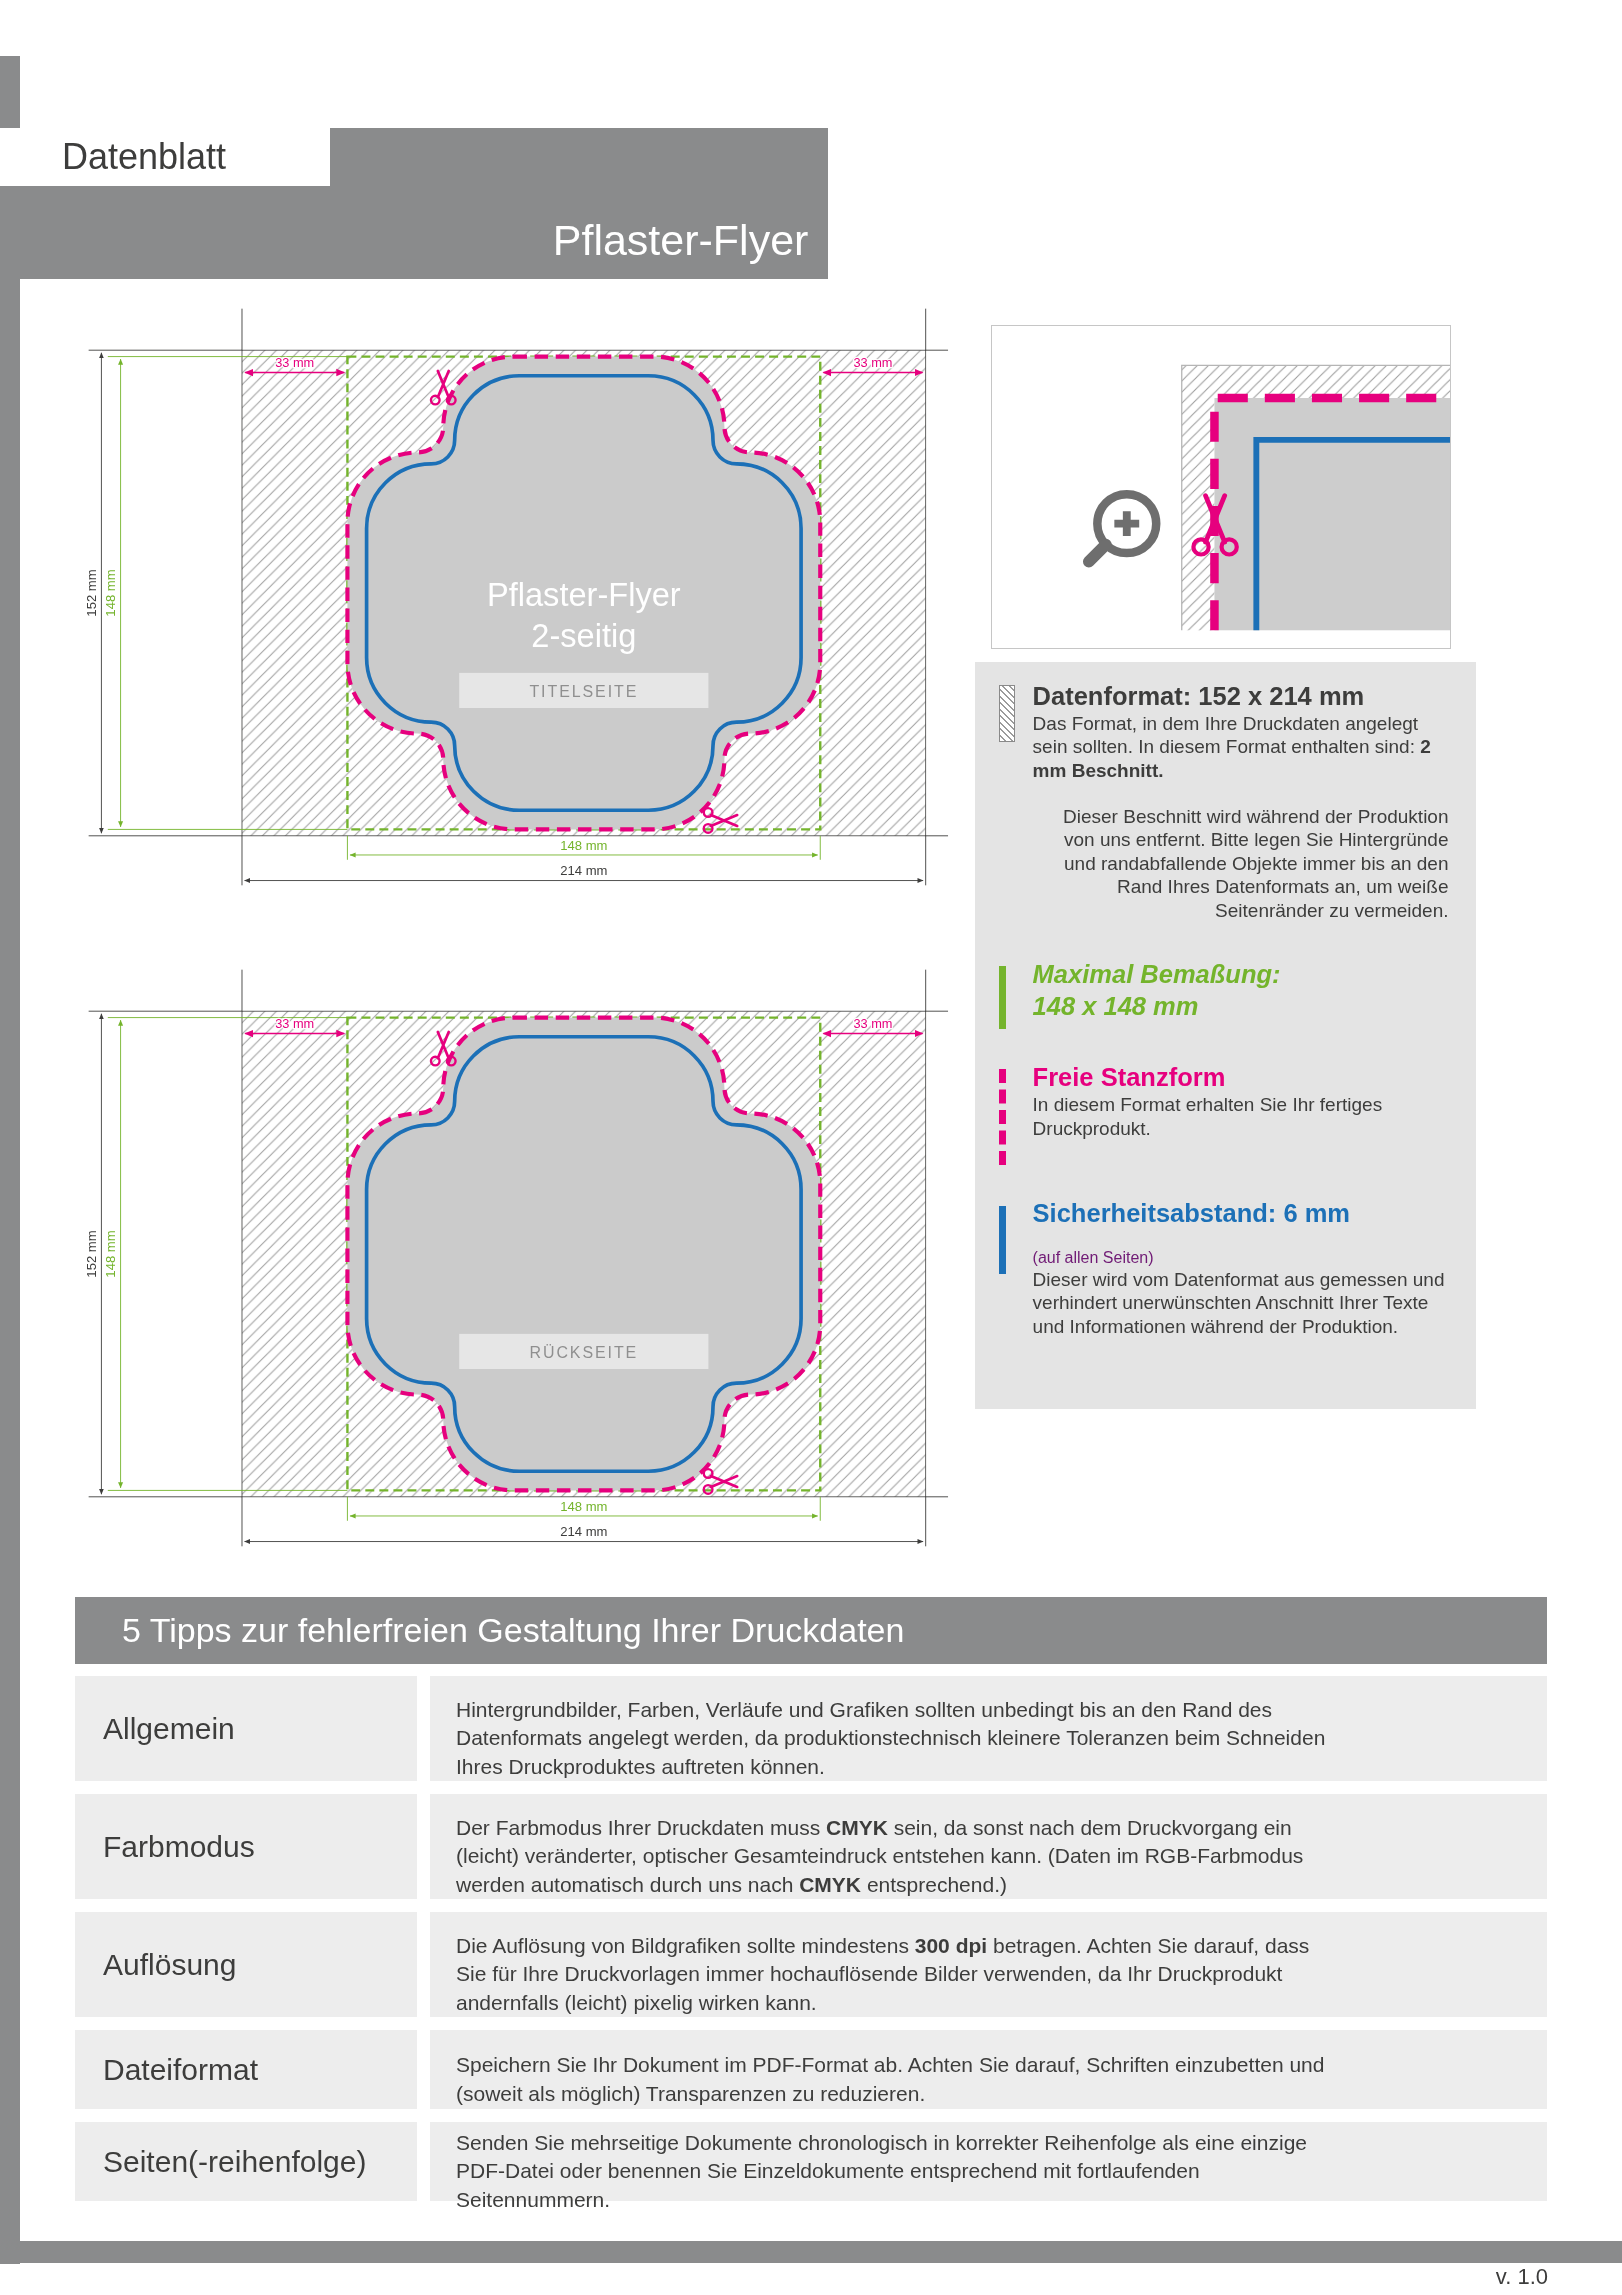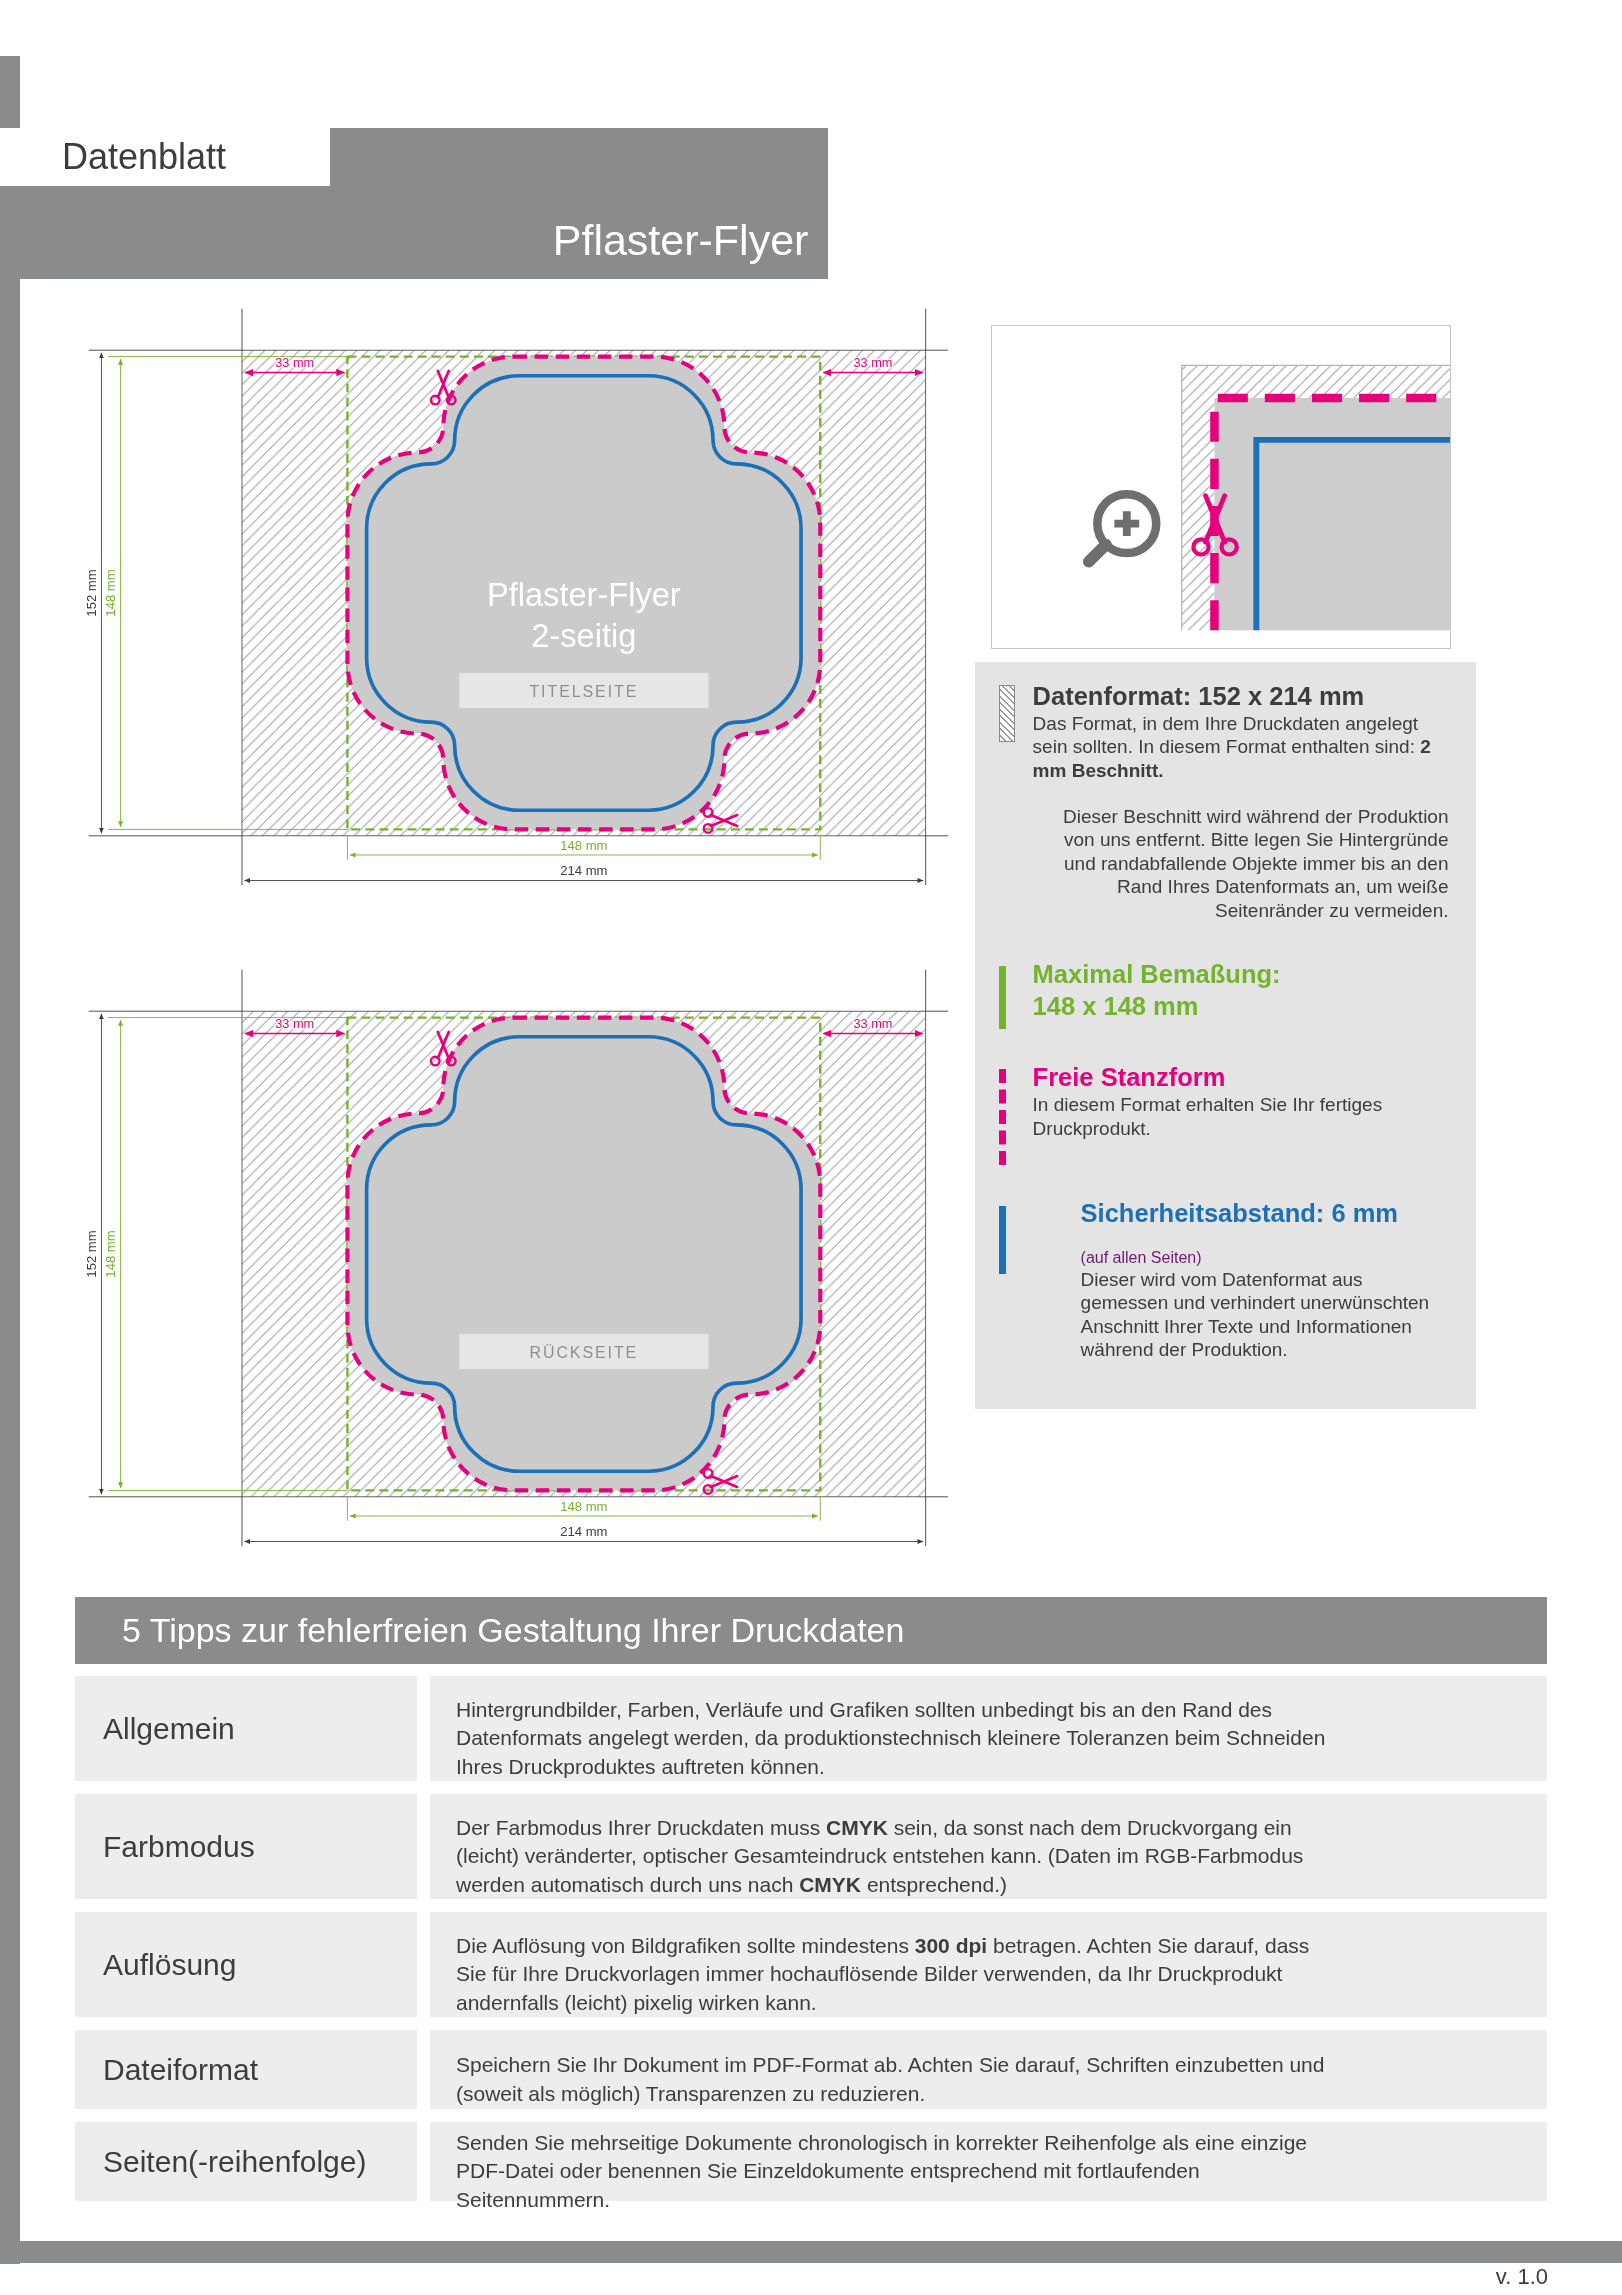--- a/index.html
+++ b/index.html
@@ -26,23 +26,23 @@
   .gutter{width:34px;flex:none;padding-top:3.9px;}
   .swatch{width:14.4px;height:55px;border:1.3px solid #8a8a8a;
           background:repeating-linear-gradient(45deg,#ffffff 0 3.3px,#9b9b9b 3.3px 4.6px);}
   .bar-green{width:7.2px;height:63px;background:#74b42c;margin-top:2.6px;}
   .bar-magenta{width:0;height:96px;border-left:7.2px dashed #e6007e;margin-top:2.6px;}
   .bar-blue{width:7.2px;height:68px;background:#1c70b7;margin-top:2.6px;}
   .info-h{font-size:25.5px;font-weight:bold;line-height:1.15;color:#3d3d3c;}
   .info-p{font-size:19px;line-height:1.24;margin-top:1px;color:#3d3d3c;}
   .info-p b{font-weight:bold;}
   .mt{margin-top:22px;text-align:right;}
-  .sec-green{margin-top:37px;}
+  .sec-green{margin-top:37px;font-style:italic;}
   .sec-magenta{margin-top:34px;}
-  .sec-blue{margin-top:34px;gap:48px;}
+  .sec-blue{margin-top:34px;}
   .h-green{color:#74b42c;font-size:25.5px;font-weight:bold;line-height:1.25;}
   .h-magenta{color:#e6007e;font-size:25.5px;font-weight:bold;line-height:1.15;}
   .h-blue{color:#1c70b7;font-size:25.5px;font-weight:bold;line-height:1.15;}
   .sub-blue{color:#701a75;font-size:16px;margin-top:20px;}
 
   
   .tips-banner{position:absolute;left:75px;top:1597px;width:1472px;height:67px;background:#8a8b8c;
                display:flex;align-items:center;padding-left:47px;box-sizing:border-box;}
   .tips-banner-text{font-size:34px;color:#ffffff;}
   .tips-rows{position:absolute;left:75px;top:1676px;width:1472px;display:flex;flex-direction:column;gap:13px;}

